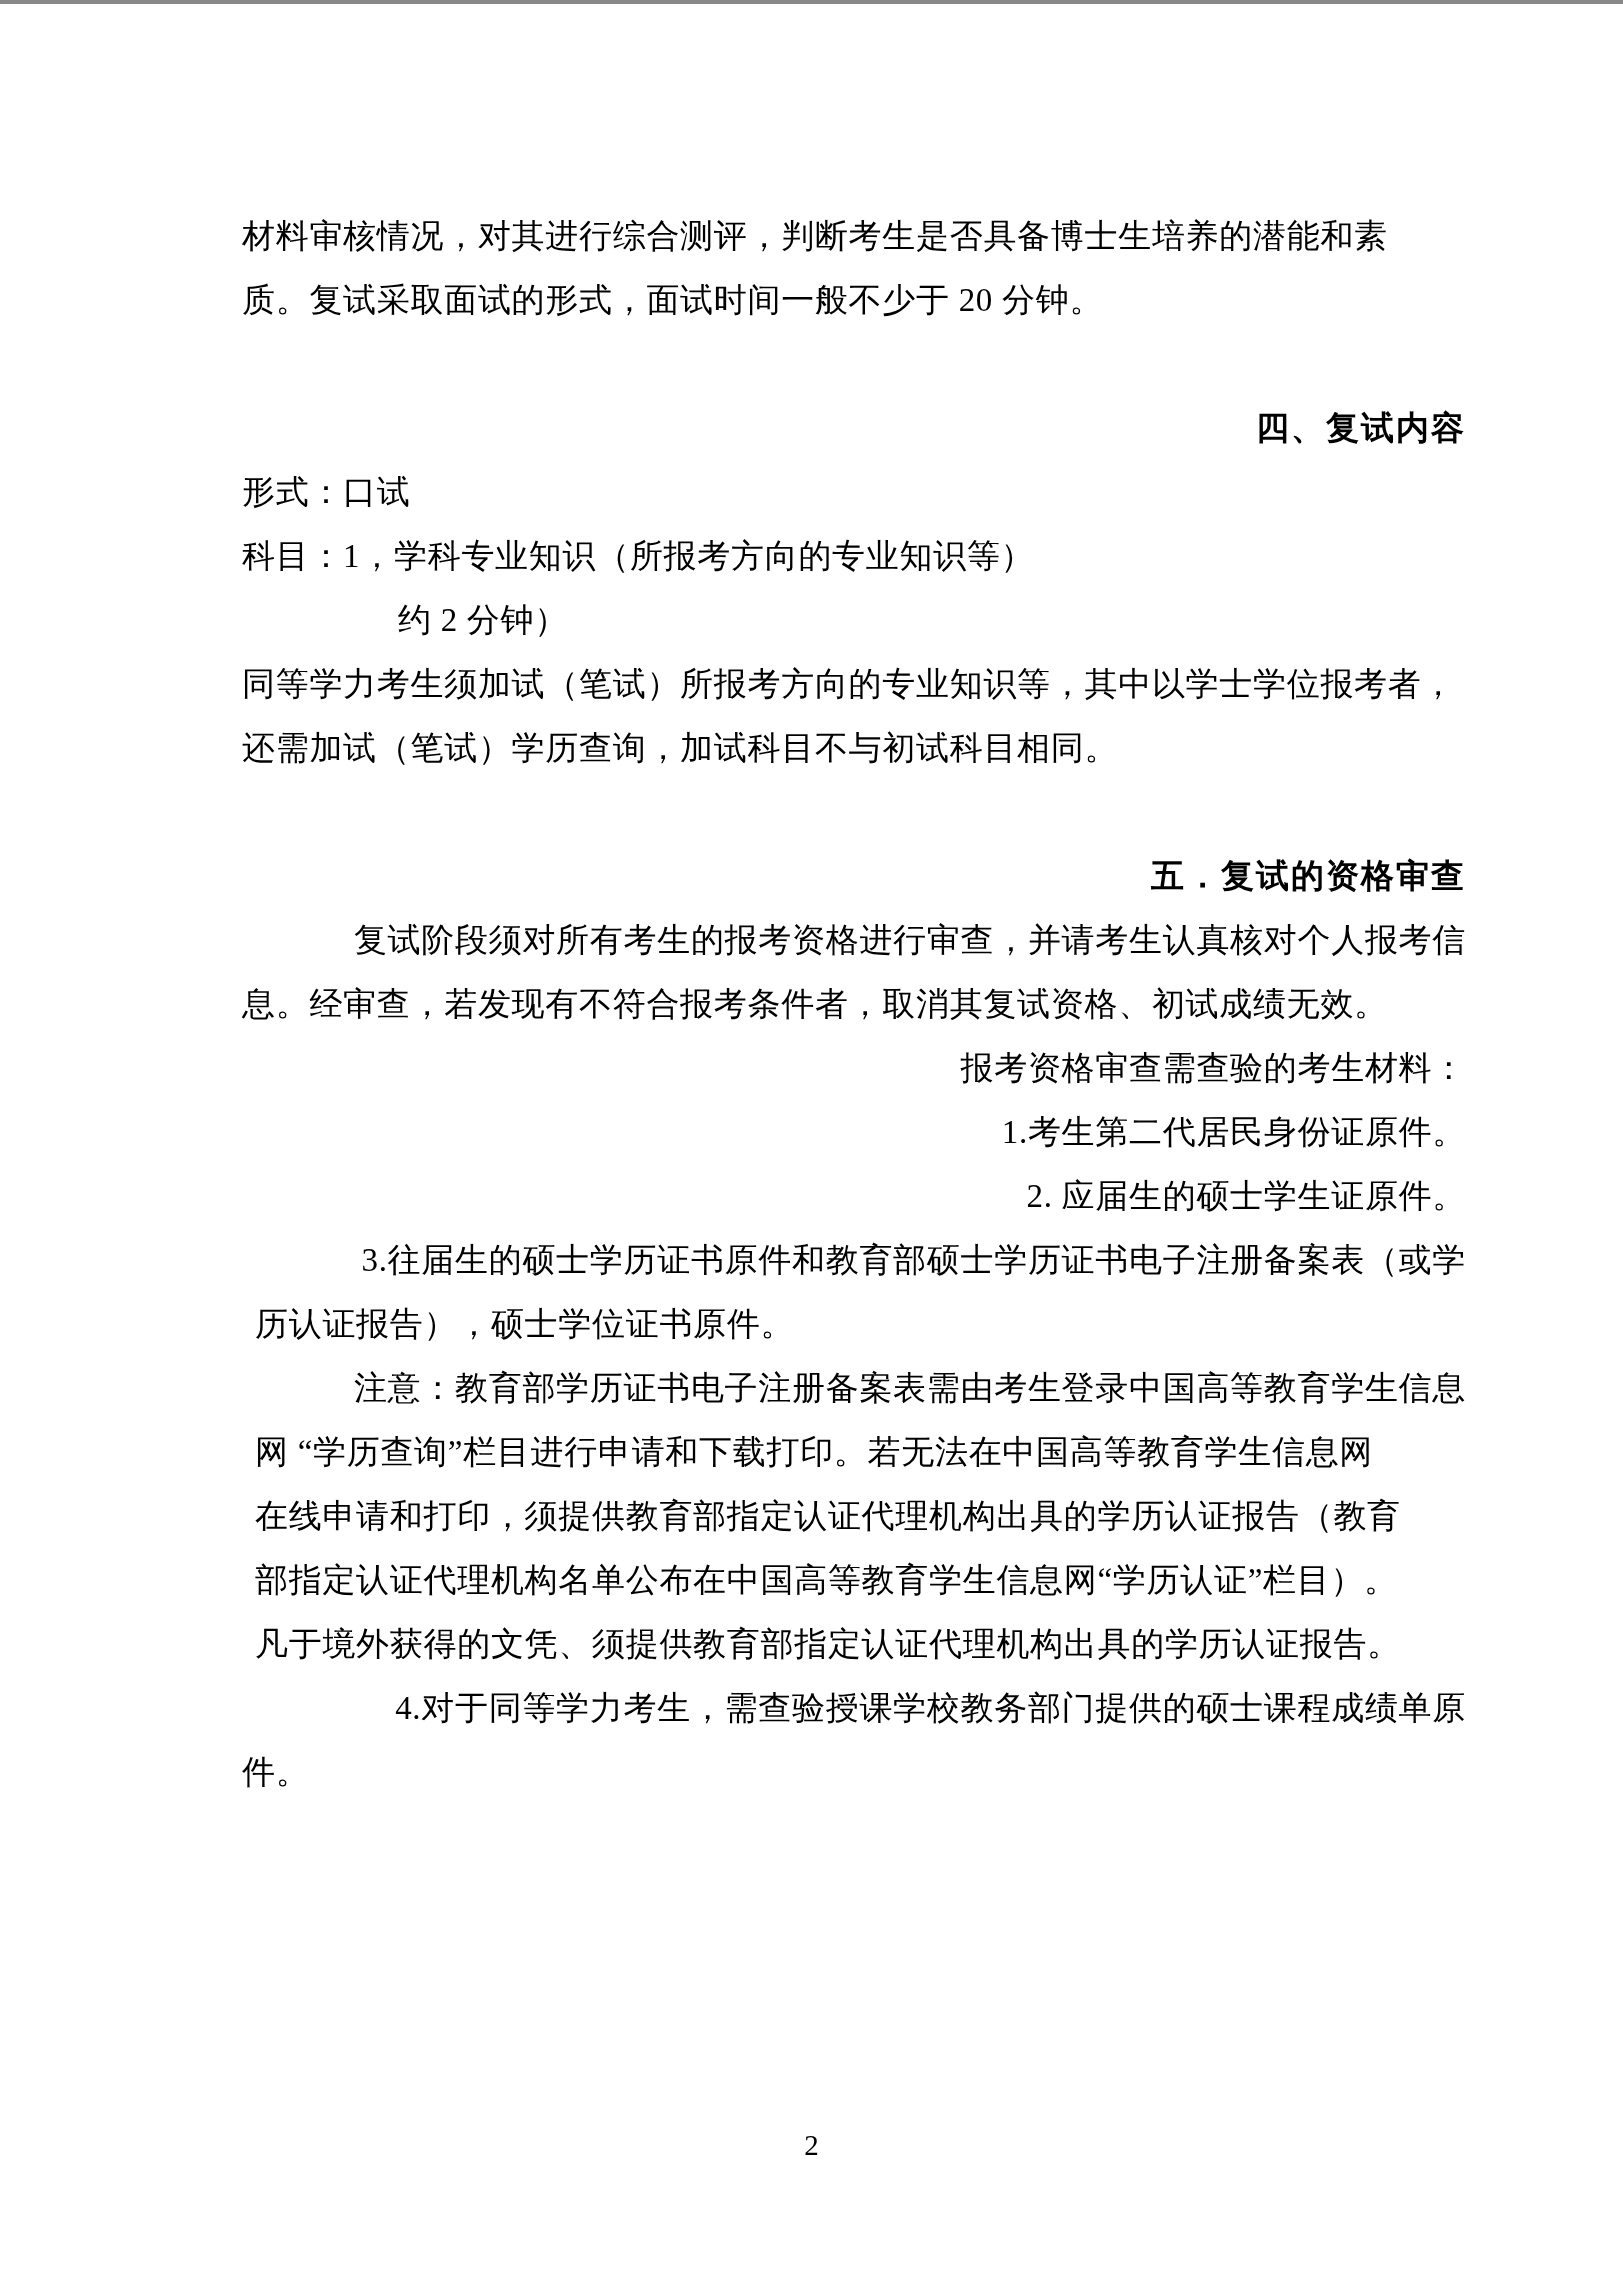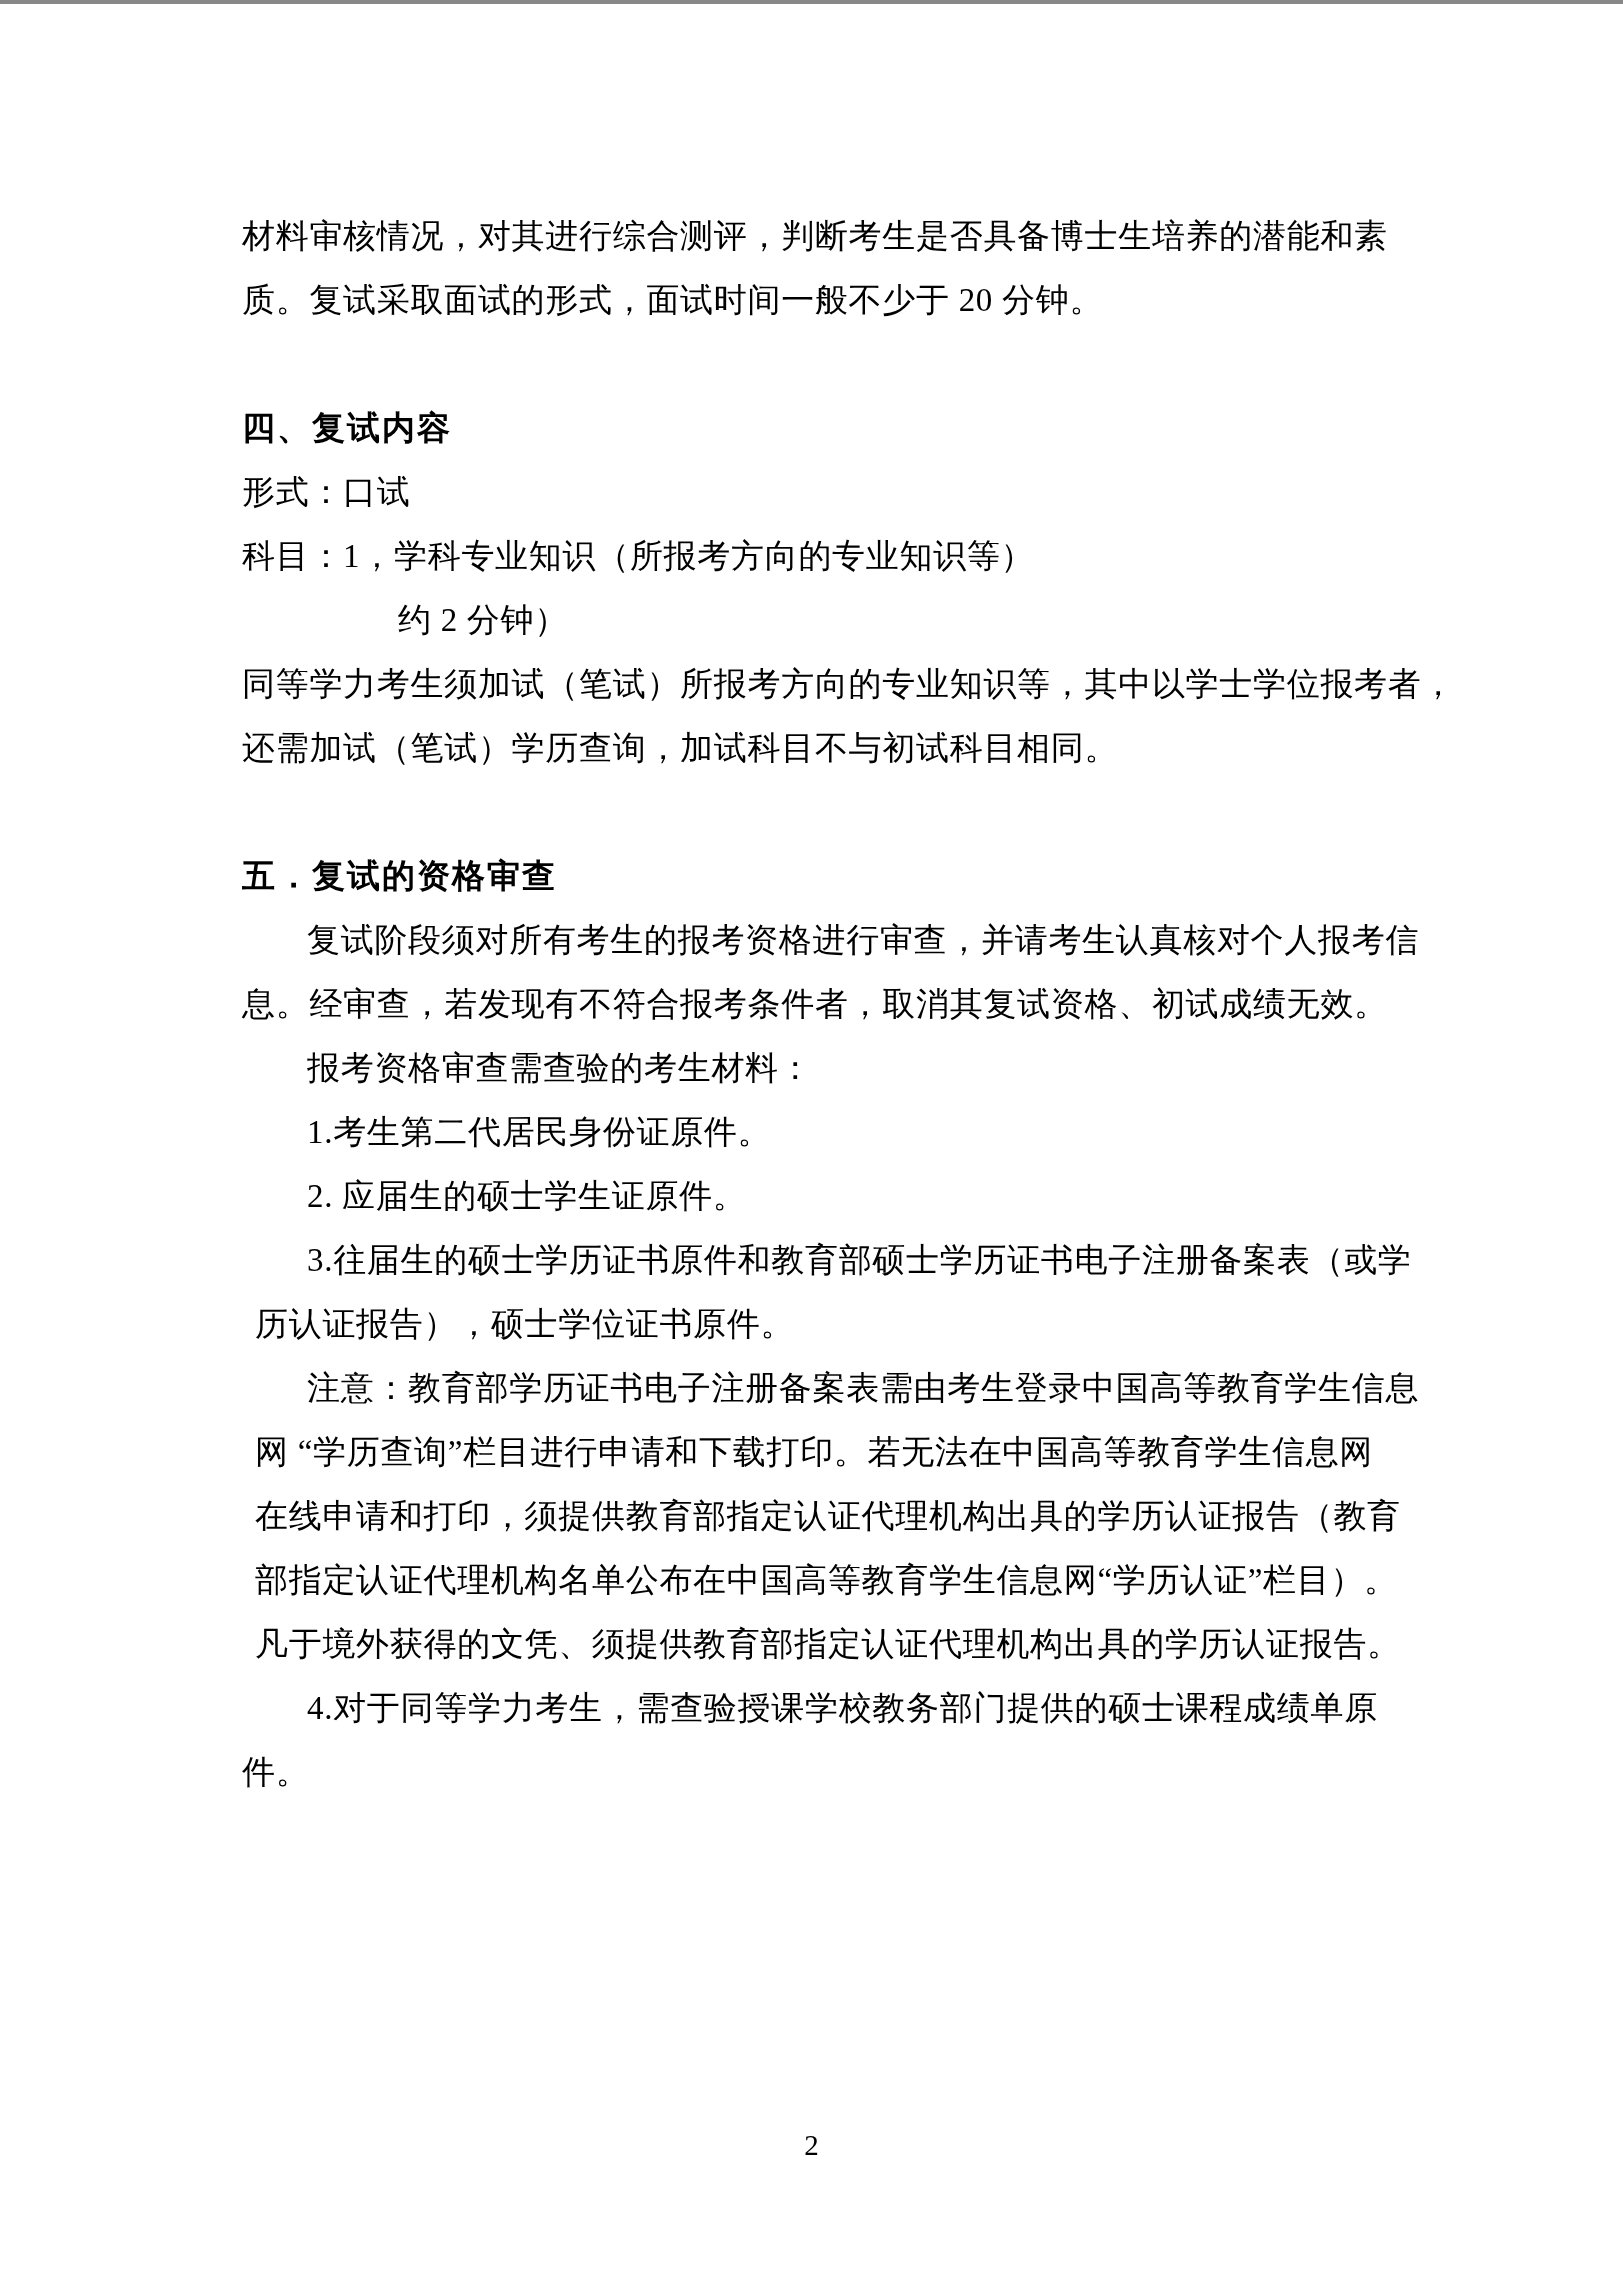--- a/index.html
+++ b/index.html
@@ -20,22 +20,22 @@
     right: 157px;
   }
   .line {
     font-size: 33px;
     line-height: 64px;
     height: 64px;
     white-space: pre;
     letter-spacing: 0.7px;
   }
   .bold { font-weight: 700; letter-spacing: 2px; }
-  .gap  { margin-top: 64px; }      
-  .i2   { padding-left: 65px; }   
+  .gap  { margin-top: 64px; text-align: right; }      
+  .i2   { padding-left: 65px; text-align: right; }   
   .i32  { padding-left: 103px; }   
   .i48  { padding-left: 156px; }   
   .ip   { padding-left: 13px; }    
   .footer {
     position: absolute;
     top: 2125px;
     left: 0;
     width: 100%;
     text-align: center;
     font-size: 29px;

